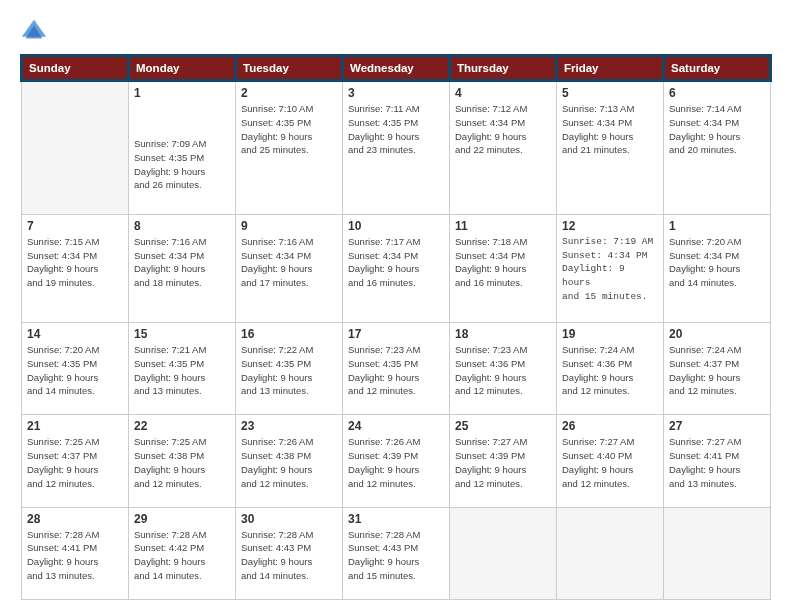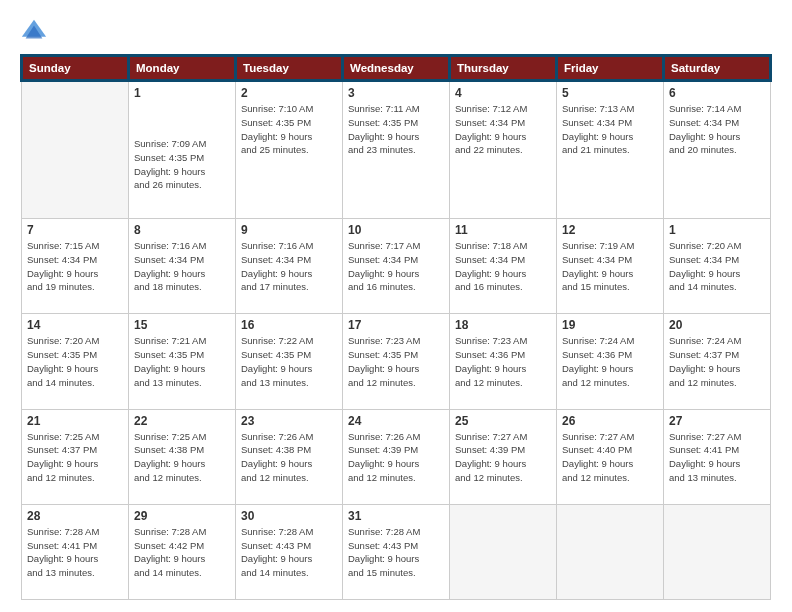--- a/index.html
+++ b/index.html
@@ -212,21 +212,21 @@
           </td>
           <td>
             <div class="day-number">11</div>
             <div class="day-info" style="white-space: pre-line;">Sunrise: 7:18 AM
 Sunset: 4:34 PM
 Daylight: 9 hours
 and 16 minutes.</div>
           </td>
           <td>
             <div class="day-number">12</div>
-            <div class="day-info" style="white-space: pre-line;">Sunrise: 7:19 AM
+            <div class="day-info" style="white-space: pre-line; font-family: Liberation Mono, monospace;">Sunrise: 7:19 AM
 Sunset: 4:34 PM
 Daylight: 9 hours
 and 15 minutes.</div>
           </td>
           <td>
             <div class="day-number">1</div>
             <div class="day-info" style="white-space: pre-line;">Sunrise: 7:20 AM
 Sunset: 4:34 PM
 Daylight: 9 hours
 and 14 minutes.</div>

